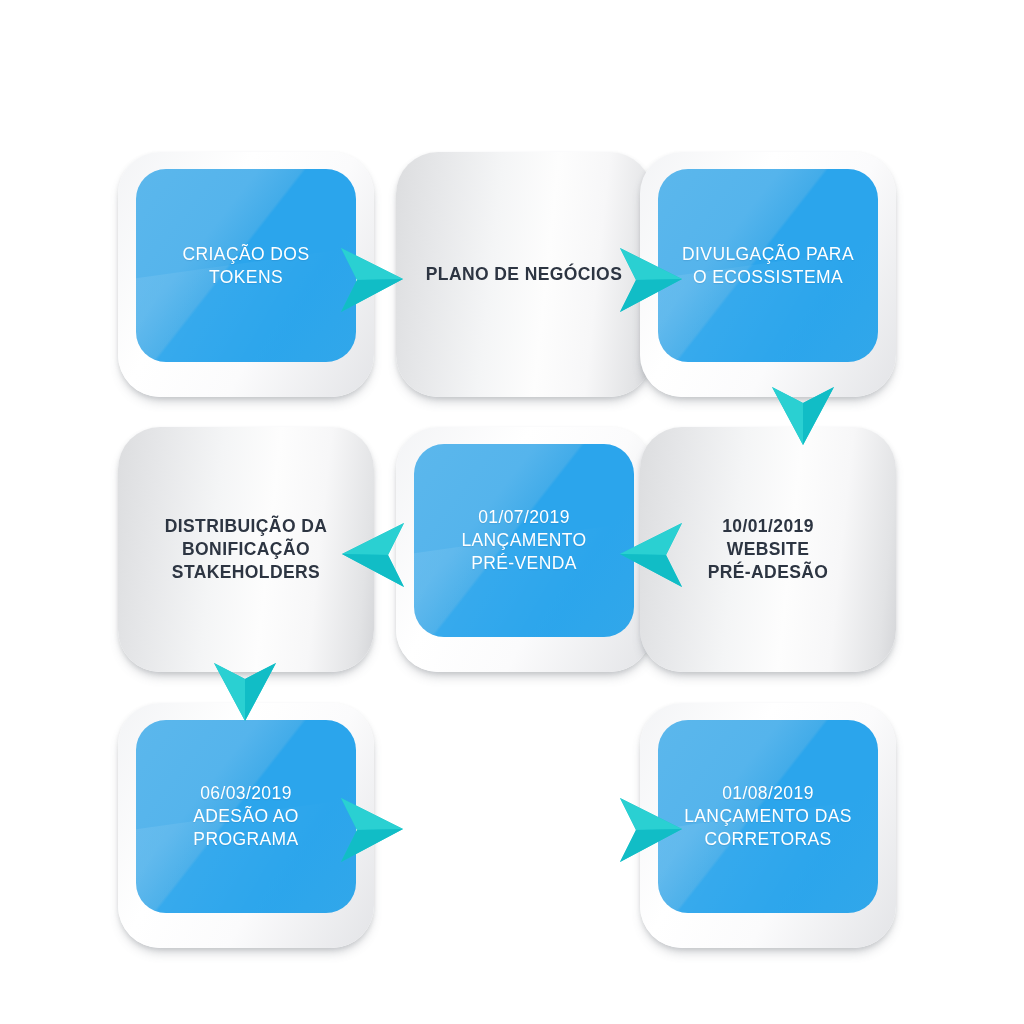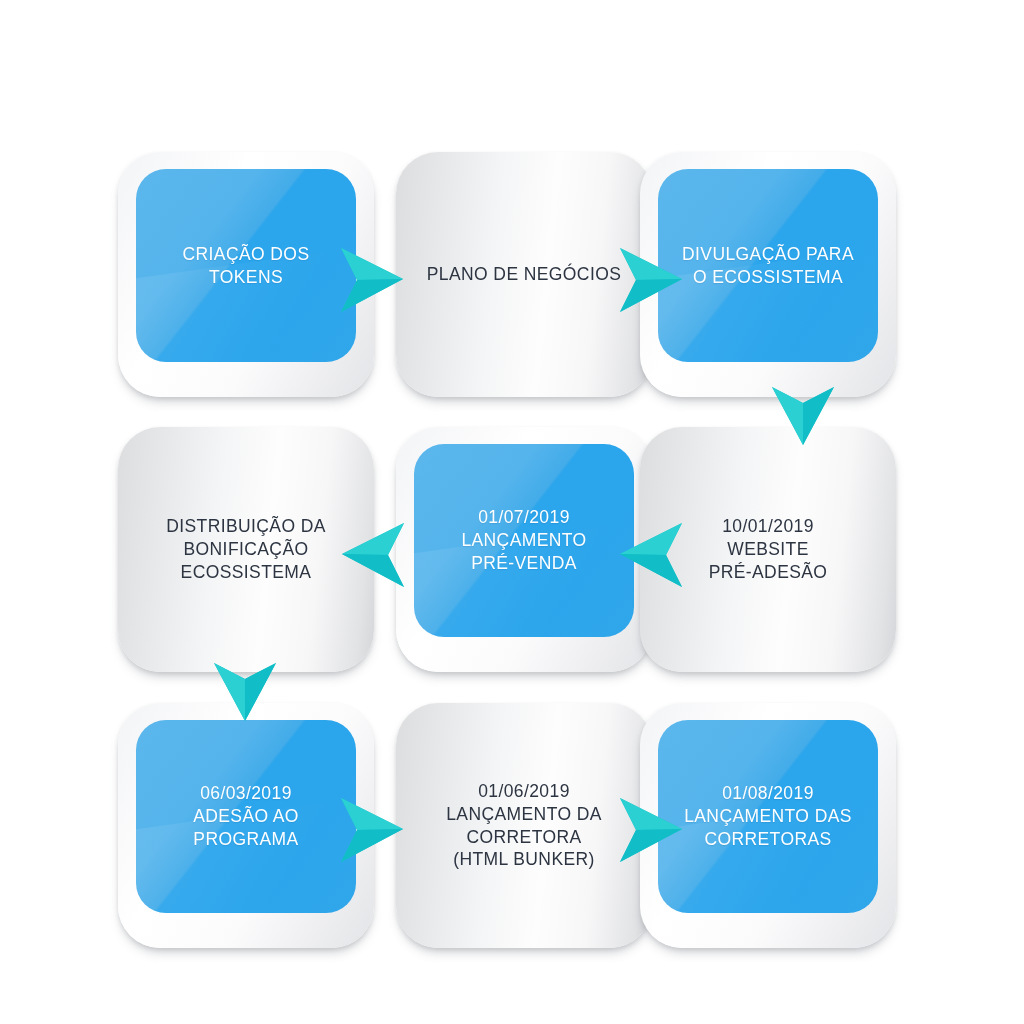--- a/index.html
+++ b/index.html
@@ -45,20 +45,21 @@
         #dcdddf 0%,
         #e6e7e9 16%,
         #f4f5f6 38%,
         #fdfdfd 58%,
         #f7f7f8 76%,
         #e2e3e5 93%,
         #d4d5d8 100%);
     box-shadow:
       0 7px 11px -3px rgba(90,95,105,0.30),
       0 2px 4px rgba(120,125,135,0.18);
+    font-weight: bold;
   }
 
   .tile-inner {
     position: relative;
     width: 100%;
     height: 100%;
     border-radius: 30px;
     overflow: hidden;
     display: flex;
     align-items: center;
@@ -150,21 +151,21 @@
     <div class="tile-inner">
       <div class="label">DIVULGAÇÃO PARA
 O ECOSSISTEMA</div>
     </div>
   </div>
 
   <div class="tile grey c0 r1">
     <div class="tile-inner">
       <div class="label">DISTRIBUIÇÃO DA
 BONIFICAÇÃO
-ECOSSISTEMA</div>
+STAKEHOLDERS</div>
     </div>
   </div>
 
   <div class="tile blue c1 r1">
     <div class="tile-inner">
       <div class="label">01/07/2019
 LANÇAMENTO
 PRÉ-VENDA</div>
     </div>
   </div>
@@ -178,28 +179,20 @@
   </div>
 
   <div class="tile blue c0 r2">
     <div class="tile-inner">
       <div class="label">06/03/2019
 ADESÃO AO
 PROGRAMA</div>
     </div>
   </div>
 
-  <div class="tile grey c1 r2">
-    <div class="tile-inner">
-      <div class="label">01/06/2019
-LANÇAMENTO DA
-CORRETORA
-(HTML BUNKER)</div>
-    </div>
-  </div>
 
   <div class="tile blue c2 r2">
     <div class="tile-inner">
       <div class="label">01/08/2019
 LANÇAMENTO DAS
 CORRETORAS</div>
     </div>
   </div>
 
   <div class="arrow" style="left:333px; top:246px;">

